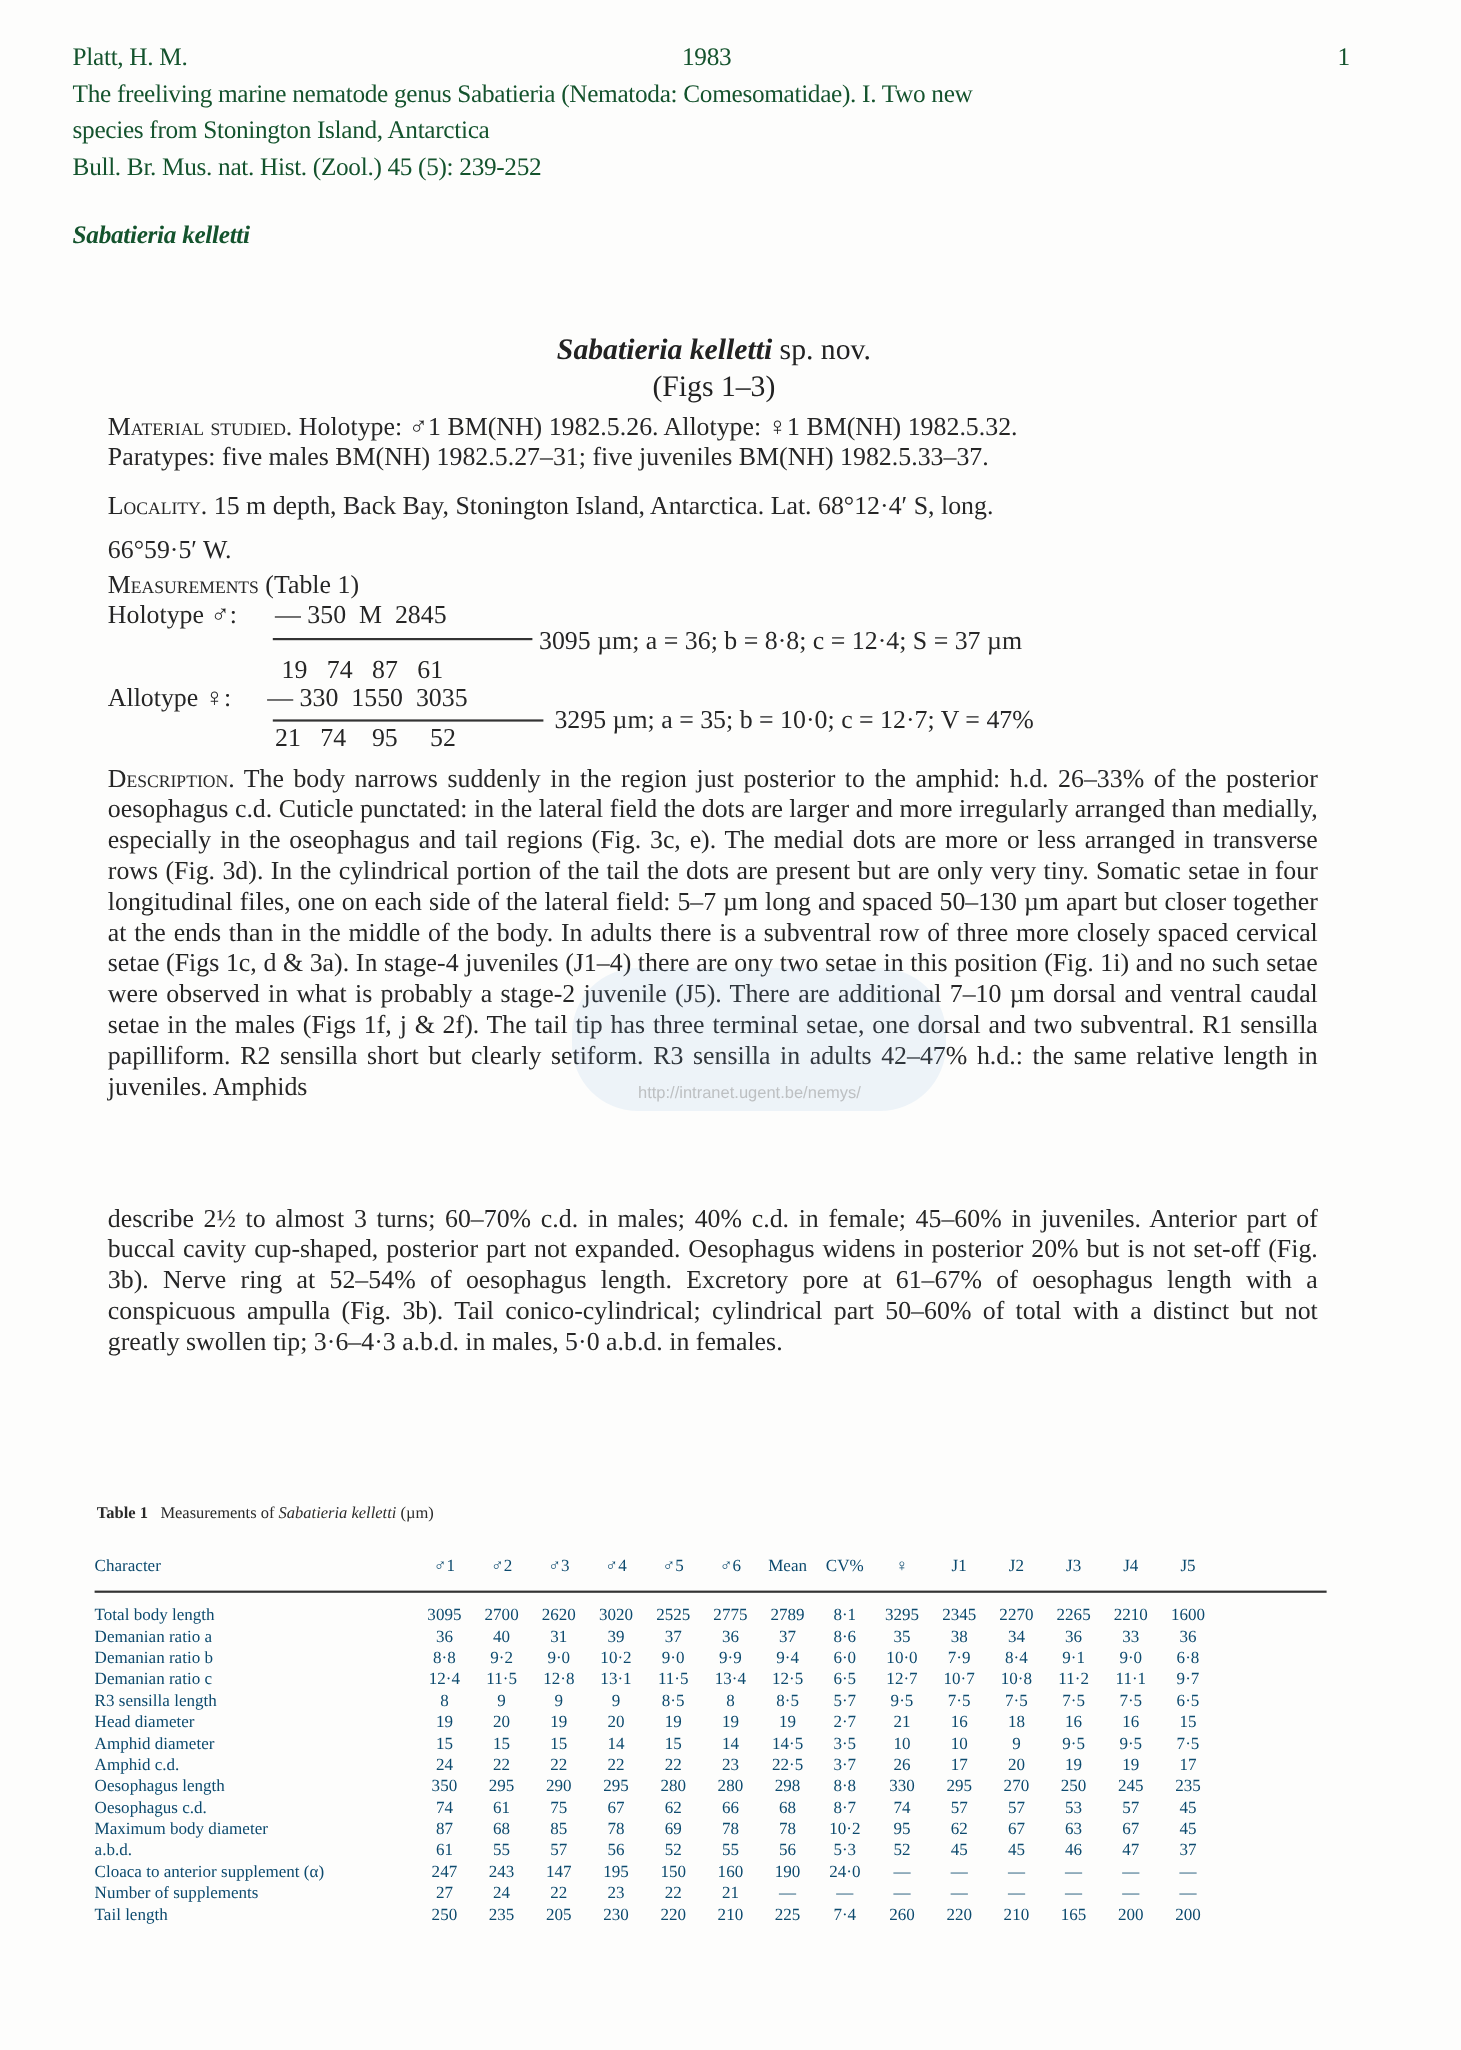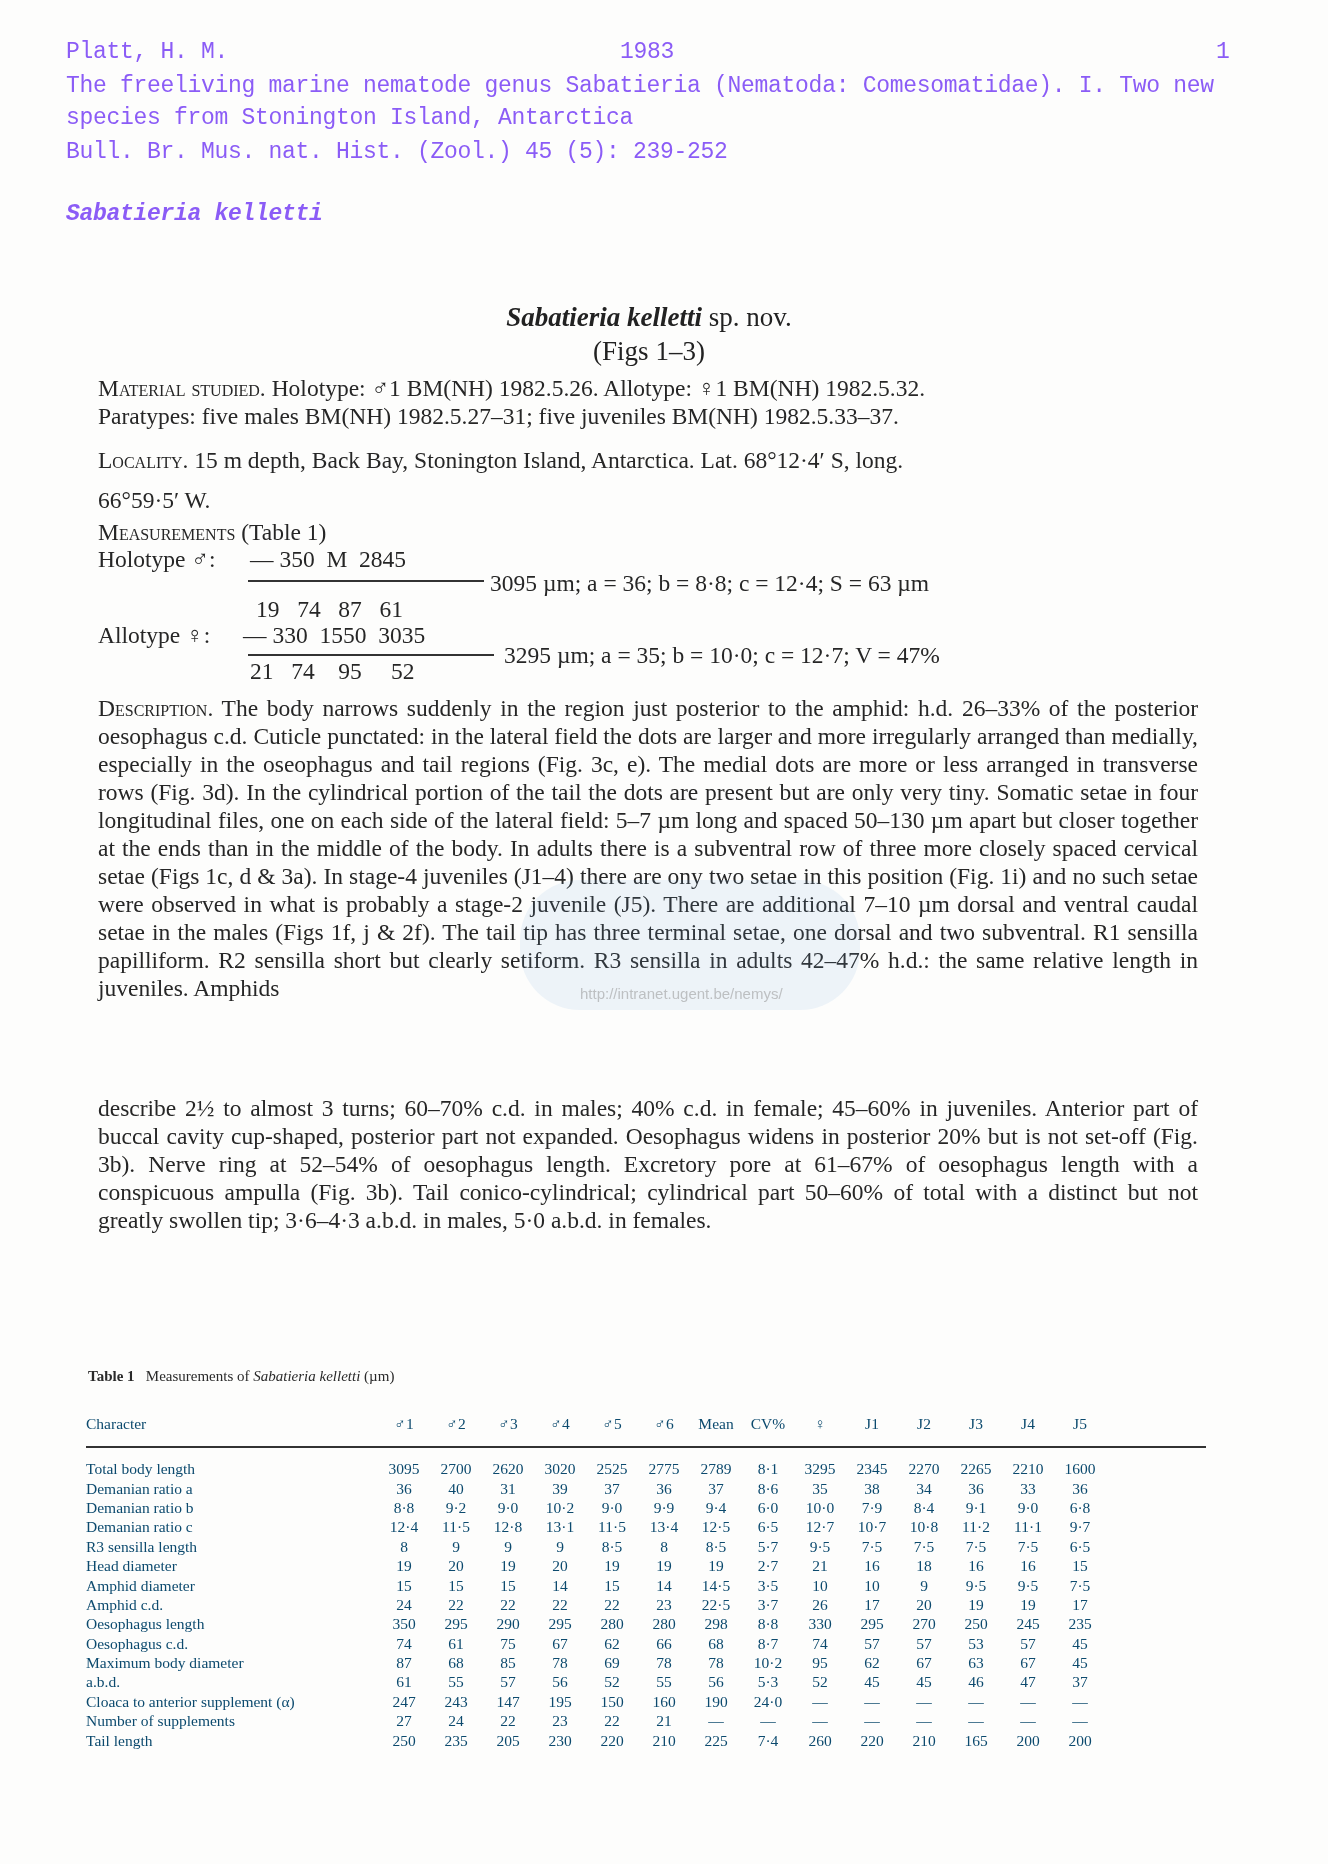--- a/index.html
+++ b/index.html
@@ -1,21 +1,21 @@
 <!DOCTYPE html>
 <html><head>
 <meta charset="utf-8">
 <style>
   html, body { margin:0; padding:0; }
   body {
     width:1328px; height:1864px; background:#fdfdfc; position:relative; overflow:hidden;
     color:#222; font-family:"Liberation Serif", serif;
   }
   .abs { position:absolute; }
-  .hdr { font-family:Liberation Mono, monospace; font-size:23px; color:#8b5cf6; letter-spacing:-0.3px; }
+  .hdr { font-family:Liberation Serif, serif; font-size:23px; color:#14532d; letter-spacing:-0.3px; }
   .hdr-line { left:66px; line-height:32px; }
   .sc { font-variant:small-caps; }
   .title-sp { width:1298px; text-align:center; font-size:27px; color:#222; }
   .title-sp i { font-weight:bold; }
   .para { left:98px; width:1100px; font-size:23.5px; line-height:28px; text-align:justify; color:#262626; }
   .frac { font-size:23.5px; color:#262626; }
   .frac-num, .frac-den { white-space:pre; }
   .frac-bar { height:2px; background:#333; }
   .wm { left:520px; top:880px; width:340px; height:130px; border-radius:60px; background:rgba(120,170,220,0.12); pointer-events:none; }
   .wm-url { left:580px; top:985px; font-family:"Liberation Sans", sans-serif; font-size:15px; color:rgba(150,150,150,0.55); }
@@ -53,21 +53,21 @@
 </div>
 <div class="abs para" style="top:486px;">66°59·5′ W.</div>
 
 <div class="abs para" style="top:518px;">
   <span class="sc">Measurements</span><span> (Table 1)</span>
 </div>
 <div class="abs frac" style="left:98px; top:546px;">Holotype ♂:</div>
 <div class="abs frac frac-num" style="left:250px; top:546px;">— 350  M  2845</div>
 <div class="abs frac-bar" style="left:248px; top:580px; width:236px;"></div>
 <div class="abs frac frac-num" style="left:256px; top:584px;margin-top:12px;">19   74   87   61</div>
-<div class="abs frac" style="left:490px; top:570px;">3095 µm; a = 36; b = 8·8; c = 12·4; S = 63 µm</div>
+<div class="abs frac" style="left:490px; top:570px;">3095 µm; a = 36; b = 8·8; c = 12·4; S = 37 µm</div>
 
 <div class="abs frac" style="left:98px; top:622px;">Allotype ♀:</div>
 <div class="abs frac frac-num" style="left:243px; top:622px;">— 330  1550  3035</div>
 <div class="abs frac-bar" style="left:248px; top:654px; width:246px;"></div>
 <div class="abs frac frac-num" style="left:250px; top:658px;">21   74    95     52</div>
 <div class="abs frac" style="left:504px; top:642px;">3295 µm; a = 35; b = 10·0; c = 12·7; V = 47%</div>
 
 <div class="abs para" style="top:694px;">
   <span class="sc">Description.</span><span> The body narrows suddenly in the region just posterior to the amphid: h.d. 26–33% of the posterior oesophagus c.d. Cuticle punctated: in the lateral field the dots are larger and more irregularly arranged than medially, especially in the oseophagus and tail regions (Fig. 3c, e). The medial dots are more or less arranged in transverse rows (Fig. 3d). In the cylindrical portion of the tail the dots are present but are only very tiny. Somatic setae in four longitudinal files, one on each side of the lateral field: 5–7 µm long and spaced 50–130 µm apart but closer together at the ends than in the middle of the body. In adults there is a subventral row of three more closely spaced cervical setae (Figs 1c, d &amp; 3a). In stage-4 juveniles (J1–4) there are ony two setae in this position (Fig. 1i) and no such setae were observed in what is probably a stage-2 juvenile (J5). There are additional 7–10 µm dorsal and ventral caudal setae in the males (Figs 1f, j &amp; 2f). The tail tip has three terminal setae, one dorsal and two subventral. R1 sensilla papilliform. R2 sensilla short but clearly setiform. R3 sensilla in adults 42–47% h.d.: the same relative length in juveniles. Amphids</span>
 </div>

